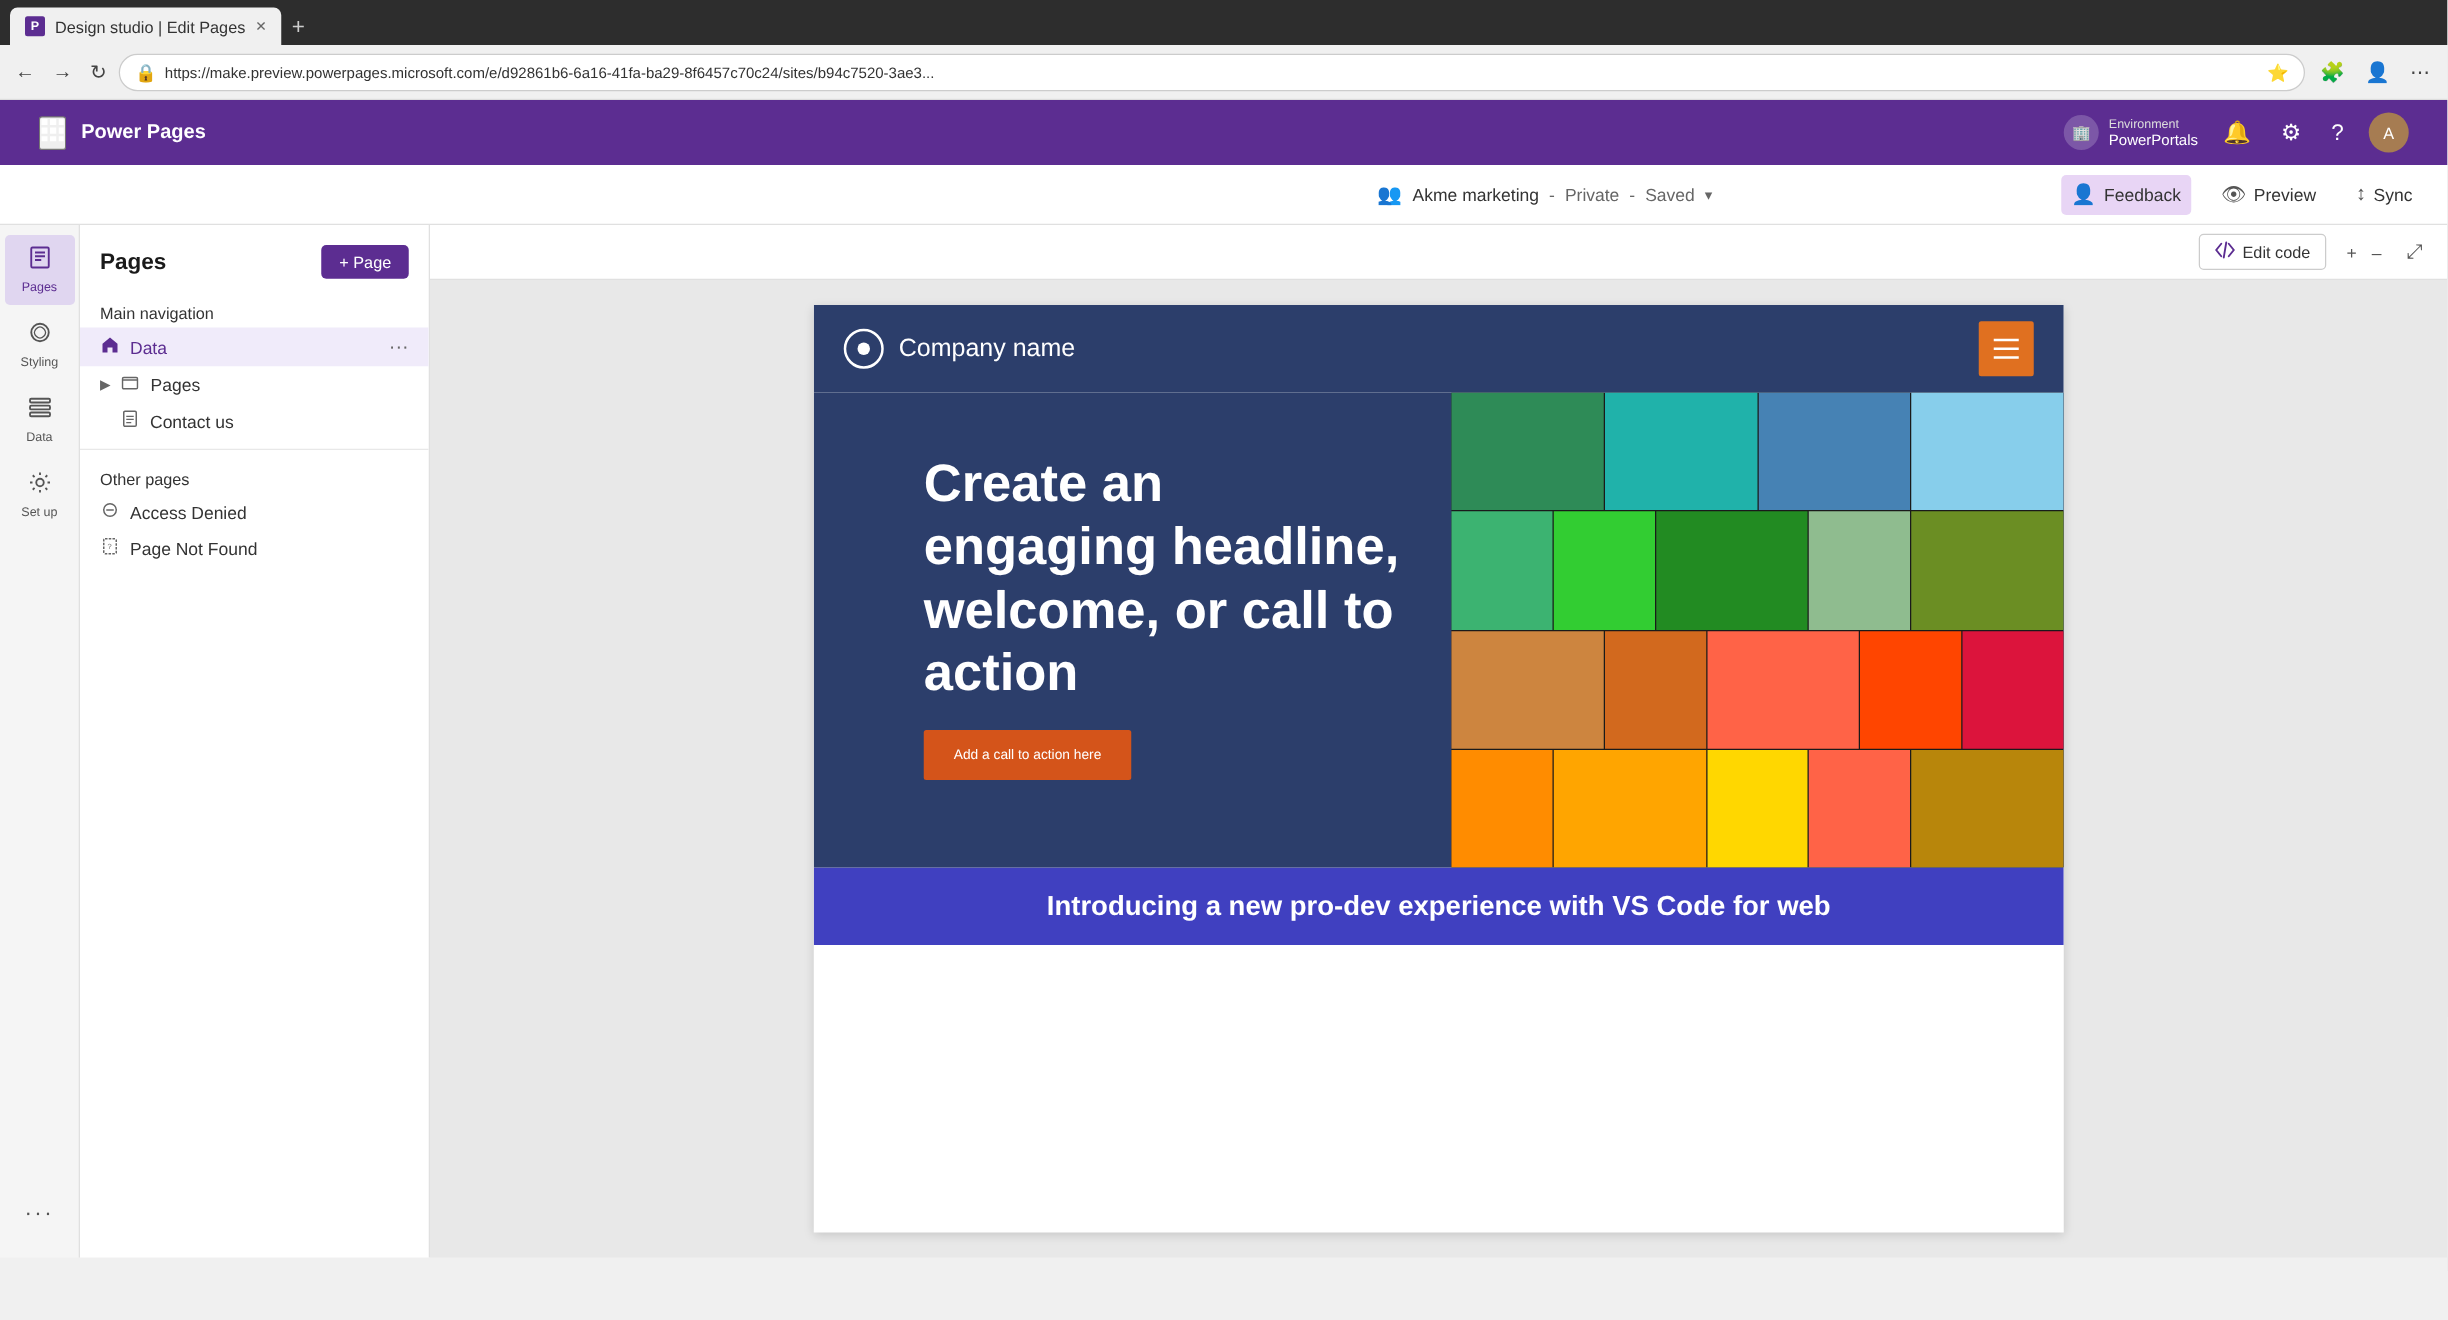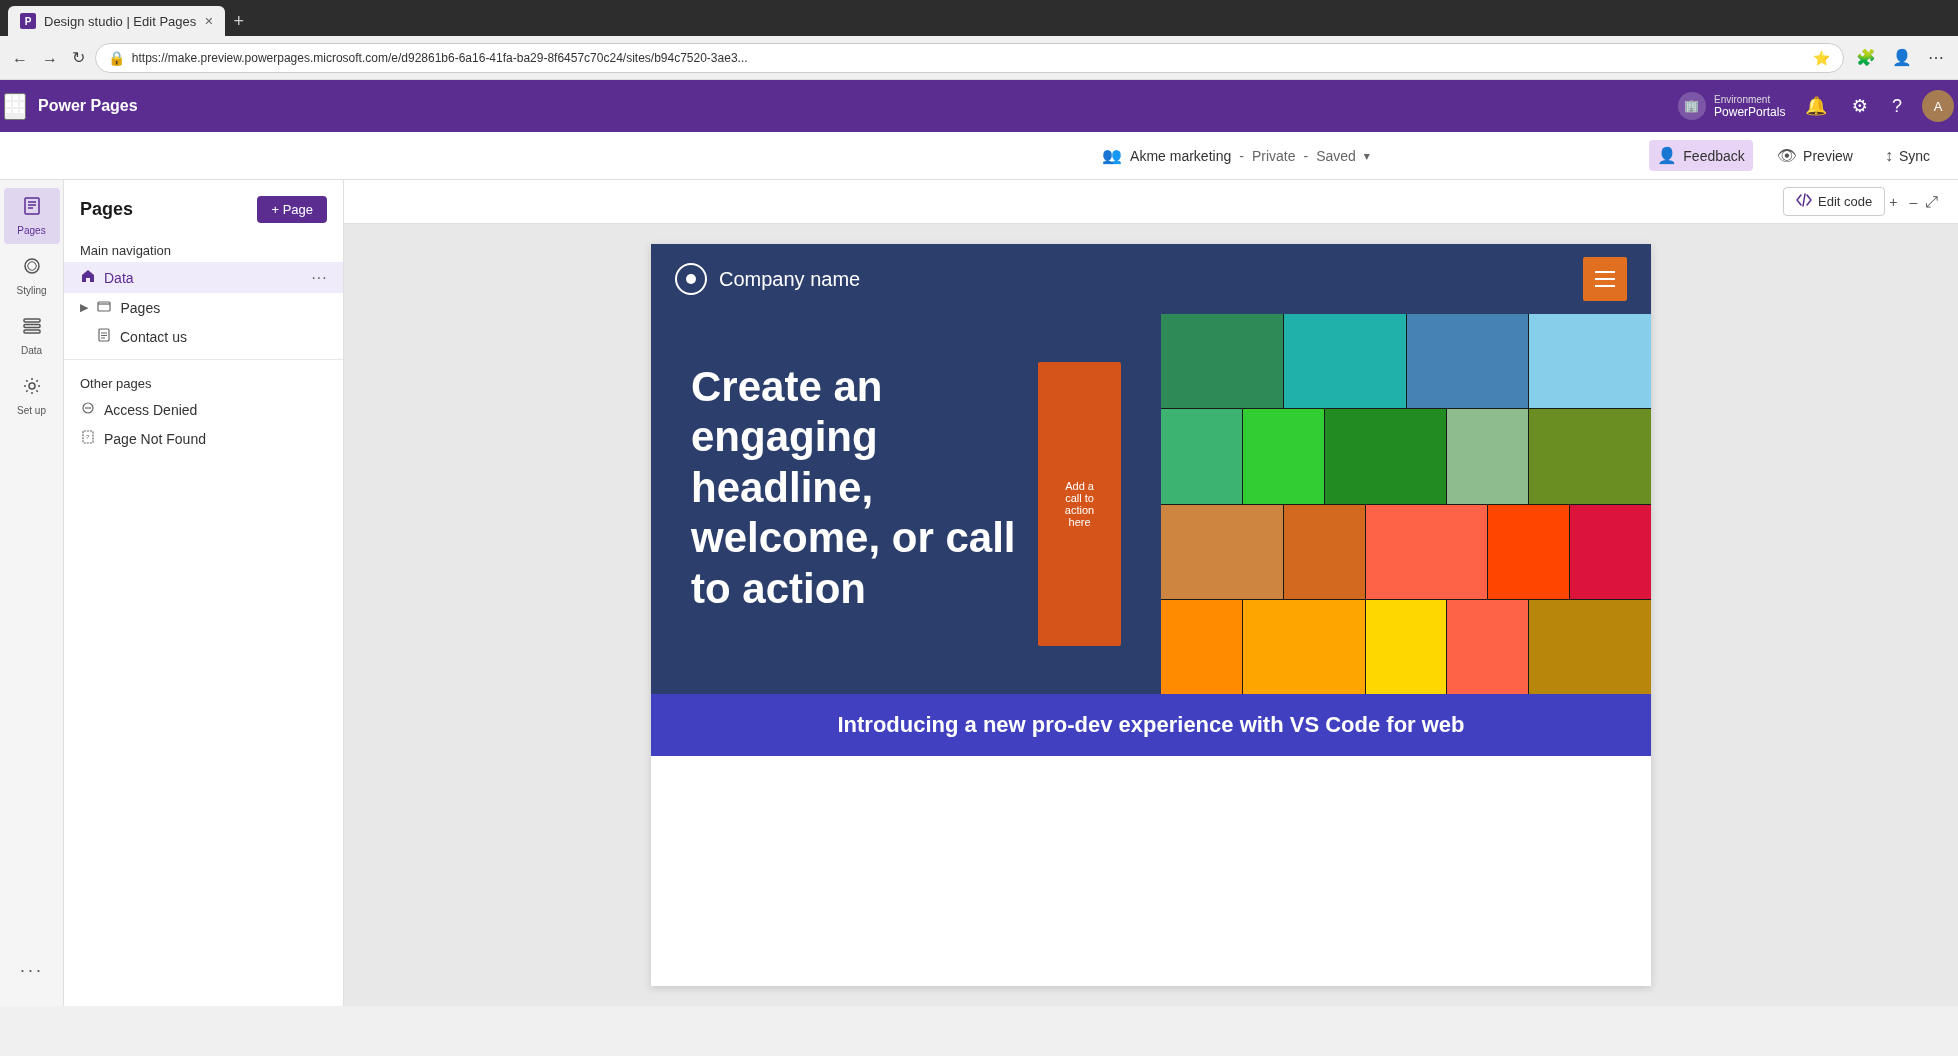--- a/index.html
+++ b/index.html
@@ -52,21 +52,21 @@
     .address-text { flex: 1; font-size: 12px; color: #333; overflow: hidden; white-space: nowrap; text-overflow: ellipsis; }
     .browser-actions { display: flex; gap: 4px; align-items: center; }
     .browser-action-btn { background: none; border: none; font-size: 16px; cursor: pointer; color: #444; padding: 4px 6px; border-radius: 4px; }
 
     
     .app-header {
       background: #5c2d91;
       height: 52px;
       display: flex;
       align-items: center;
-      padding: 0 4px;
+      padding: 0 31px;
       gap: 12px;
     }
     .app-waffle { color: white; font-size: 18px; cursor: pointer; }
     .app-title { color: white; font-size: 16px; font-weight: 600; }
     .app-header-right { margin-left: auto; display: flex; align-items: center; gap: 16px; }
     .env-info { display: flex; align-items: center; gap: 8px; font-size: 12px; color: #ddd; }
     .env-icon { width: 28px; height: 28px; background: rgba(255,255,255,0.2); border-radius: 50%; display: flex; align-items: center; justify-content: center; font-size: 12px; color: white; }
     .env-text { display: flex; flex-direction: column; }
     .env-label { font-size: 10px; color: #ddd; }
     .env-name { font-size: 12px; color: white; font-weight: 500; }
@@ -185,21 +185,21 @@
       overflow: hidden;
       position: relative;
     }
     .canvas-toolbar {
       background: white;
       height: 44px;
       display: flex;
       align-items: center;
       justify-content: flex-end;
       padding: 0 16px;
-      gap: 0;
+      gap: 12px;
       border-bottom: 1px solid #e0e0e0;
     }
     .canvas-zoom { display: flex; align-items: center; gap: 4px; }
     .canvas-zoom-btn { background: none; border: none; cursor: pointer; font-size: 14px; color: #555; padding: 4px; }
     .canvas-fullscreen-btn { background: none; border: none; cursor: pointer; font-size: 16px; color: #555; padding: 4px; }
 
     
     .website-preview {
       flex: 1;
       overflow-y: auto;
@@ -249,22 +249,23 @@
     .ws-hero {
       background: #2c3e6b;
       display: flex;
       min-height: 380px;
       position: relative;
     }
     .ws-hero-left {
       flex: 1;
       padding: 48px 40px;
       display: flex;
-      flex-direction: row;
+      flex-direction: column;
       gap: 20px;
+      margin-left: 48px;
     }
     .ws-hero-title {
       color: white;
       font-size: 42px;
       font-weight: 600;
       line-height: 1.2;
     }
     .ws-hero-cta {
       background: #d4541a;
       color: white;

